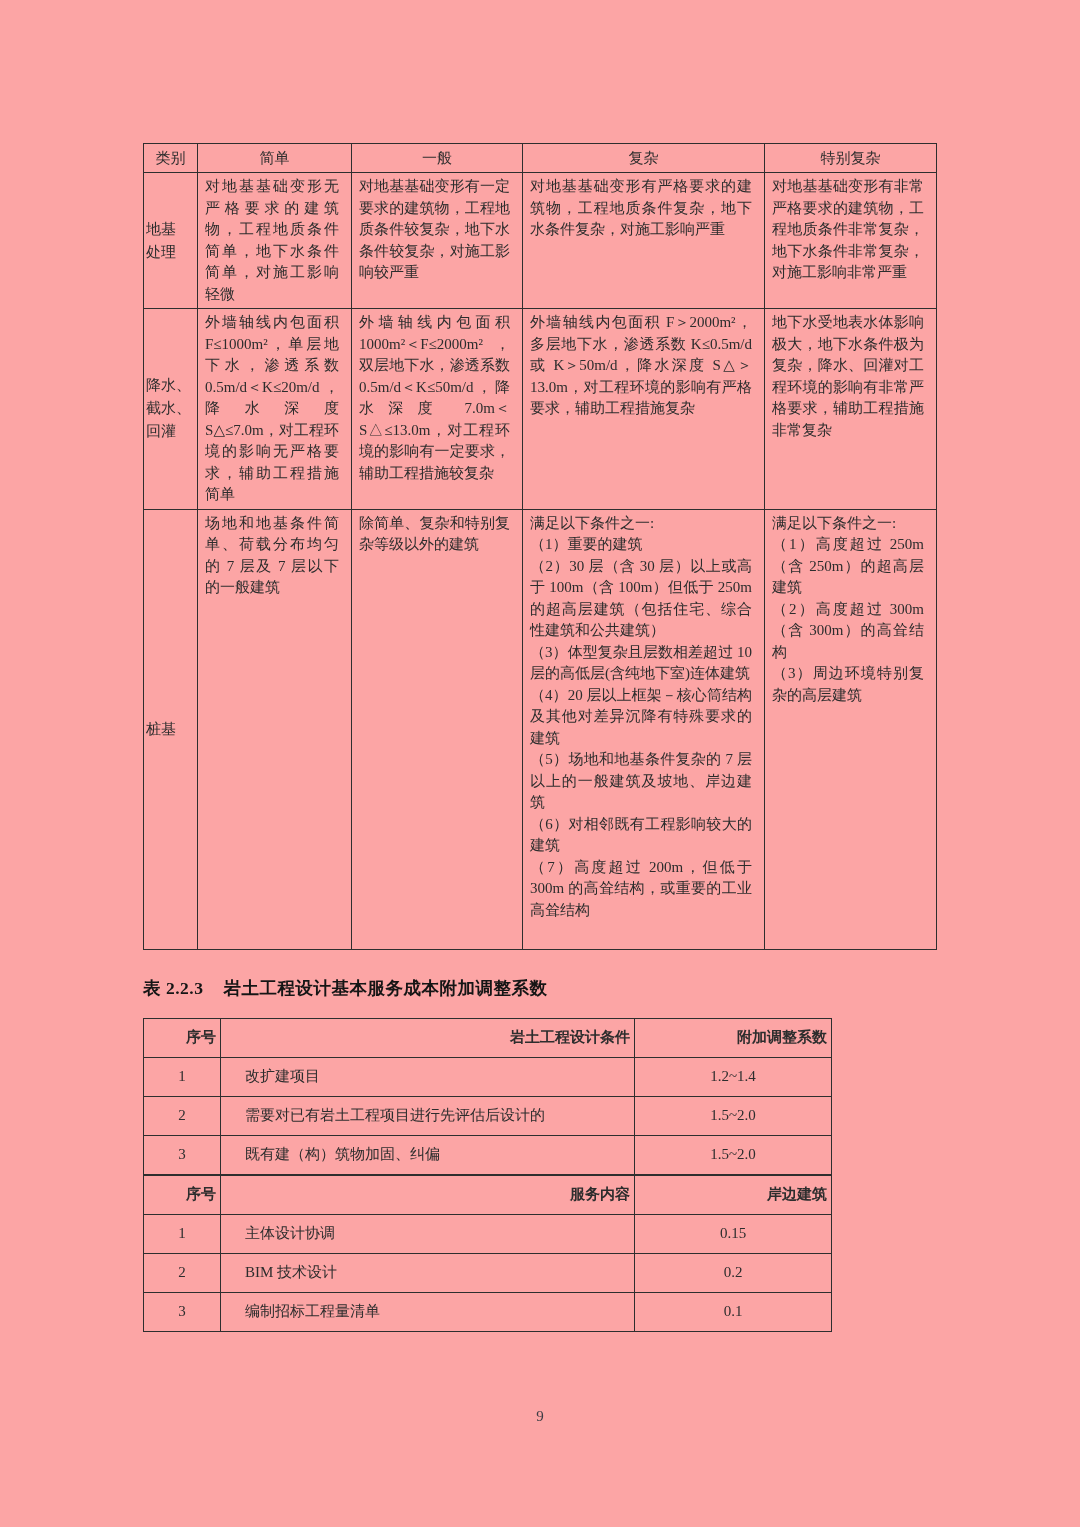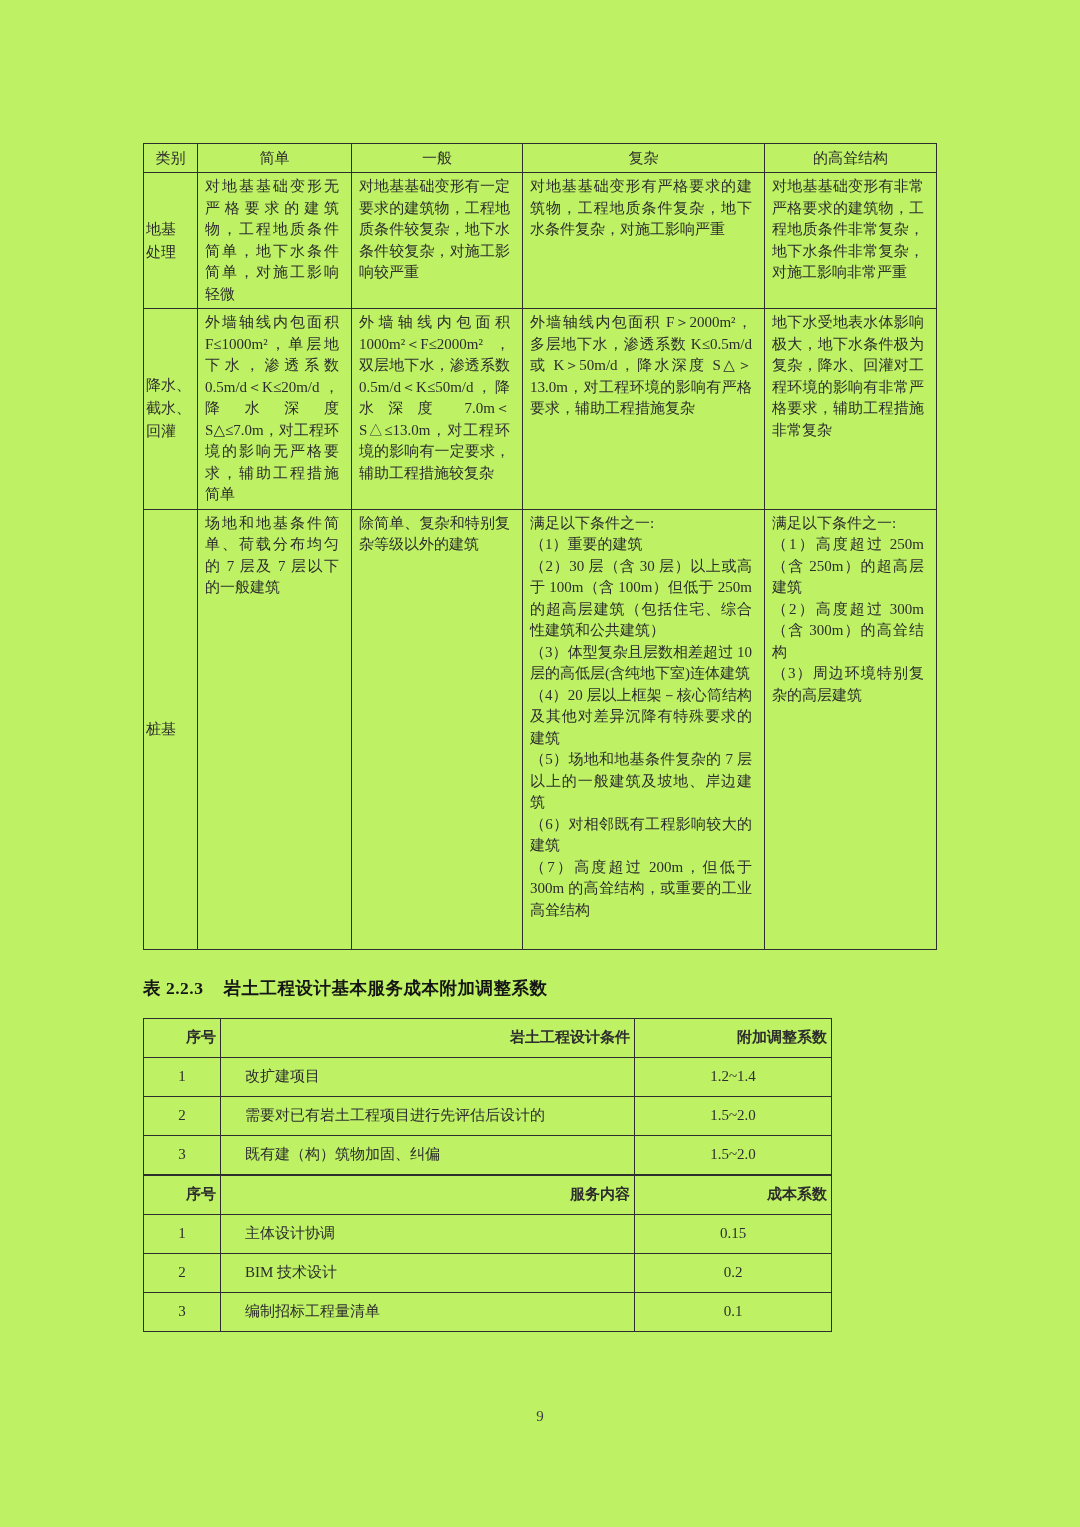--- a/index.html
+++ b/index.html
@@ -1,20 +1,20 @@
 <!DOCTYPE html>
 <html><head>
 <meta charset="utf-8">
 <style>
   html, body { margin: 0; padding: 0; background: #ffffff; }
   .page {
     position: relative;
     width: 1080px;
     height: 1527px;
-    background: #bef264;
+    background: #fca5a5;
     font-family: "Liberation Serif", serif;
     color: #2d2d2d;
     overflow: hidden;
   }
   .content {
     position: absolute;
     left: 143px;
     top: 143px;
     width: 794px;
   }
@@ -89,21 +89,21 @@
           <col style="width:171px">
           <col style="width:242px">
           <col style="width:172px">
       </colgroup>
       <thead>
         <tr>
           <th>类别</th>
           <th>简单</th>
           <th>一般</th>
           <th>复杂</th>
-          <th>的高耸结构</th>
+          <th>特别复杂</th>
         </tr>
       </thead>
       <tbody>
         <tr style="height:120px">
           <td class="cat">地基
 处理</td>
           <td class="cell">对地基基础变形无严格要求的建筑物，工程地质条件简单，地下水条件简单，对施工影响轻微</td>
           <td class="cell">对地基基础变形有一定要求的建筑物，工程地质条件较复杂，地下水条件较复杂，对施工影响较严重</td>
           <td class="cell">对地基基础变形有严格要求的建筑物，工程地质条件复杂，地下水条件复杂，对施工影响严重</td>
           <td class="cell">对地基基础变形有非常严格要求的建筑物，工程地质条件非常复杂，地下水条件非常复杂，对施工影响非常严重</td>
@@ -177,21 +177,21 @@
     <table class="sub-table">
       <colgroup>
           <col style="width:77px">
           <col style="width:414px">
           <col style="width:197px">
         </colgroup>
       <thead>
         <tr>
           <th>序号</th>
           <th>服务内容</th>
-          <th>成本系数</th>
+          <th>岸边建筑</th>
         </tr>
       </thead>
       <tbody>
         <tr>
           <td class="center">1</td>
           <td class="left">主体设计协调</td>
           <td class="center">0.15</td>
         </tr>
         <tr>
           <td class="center">2</td>

